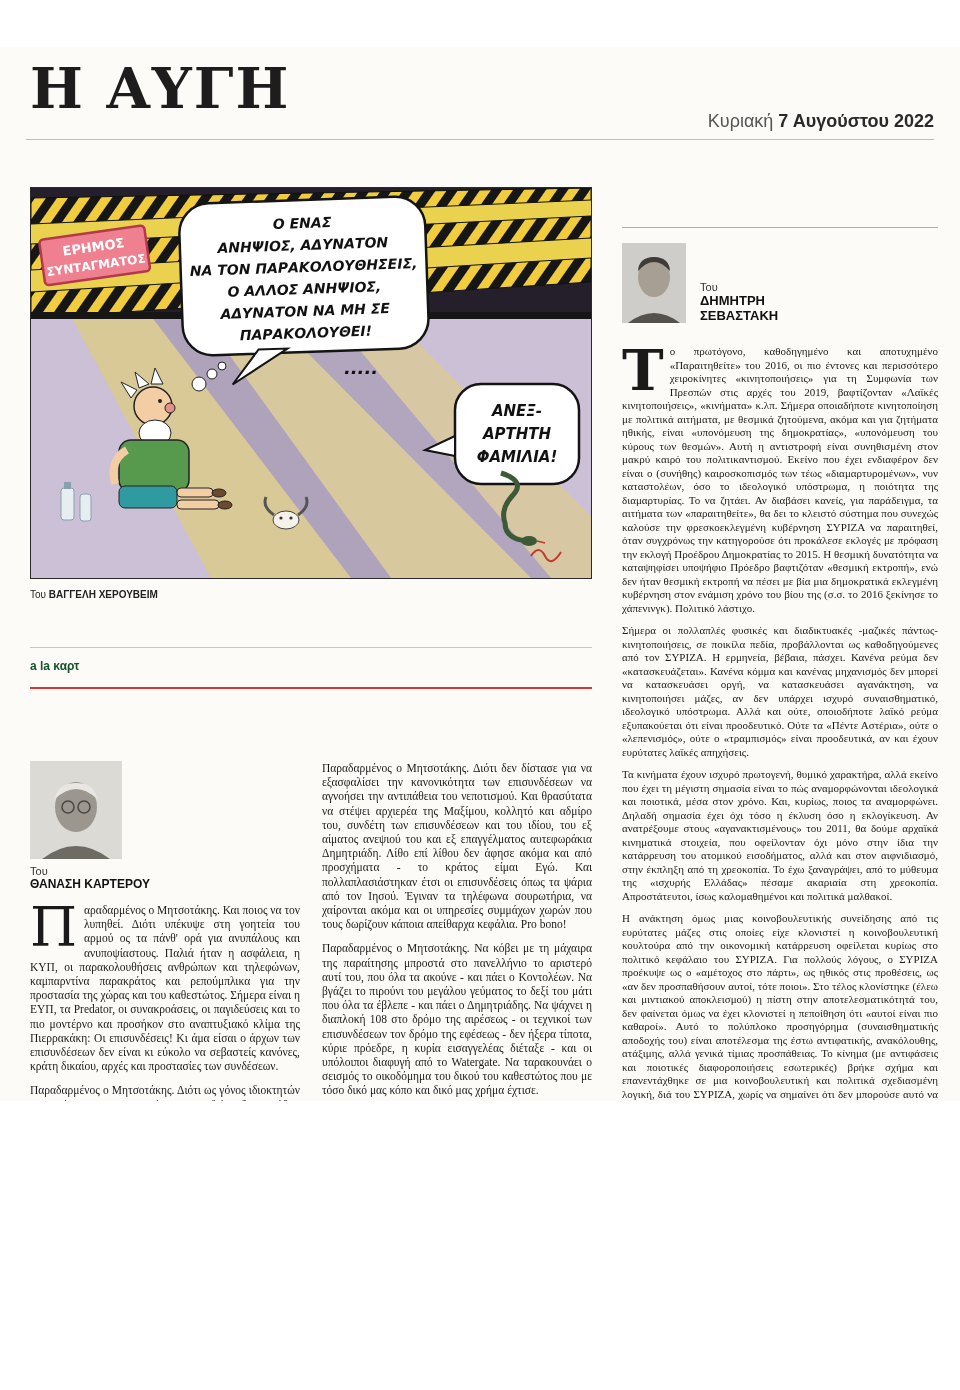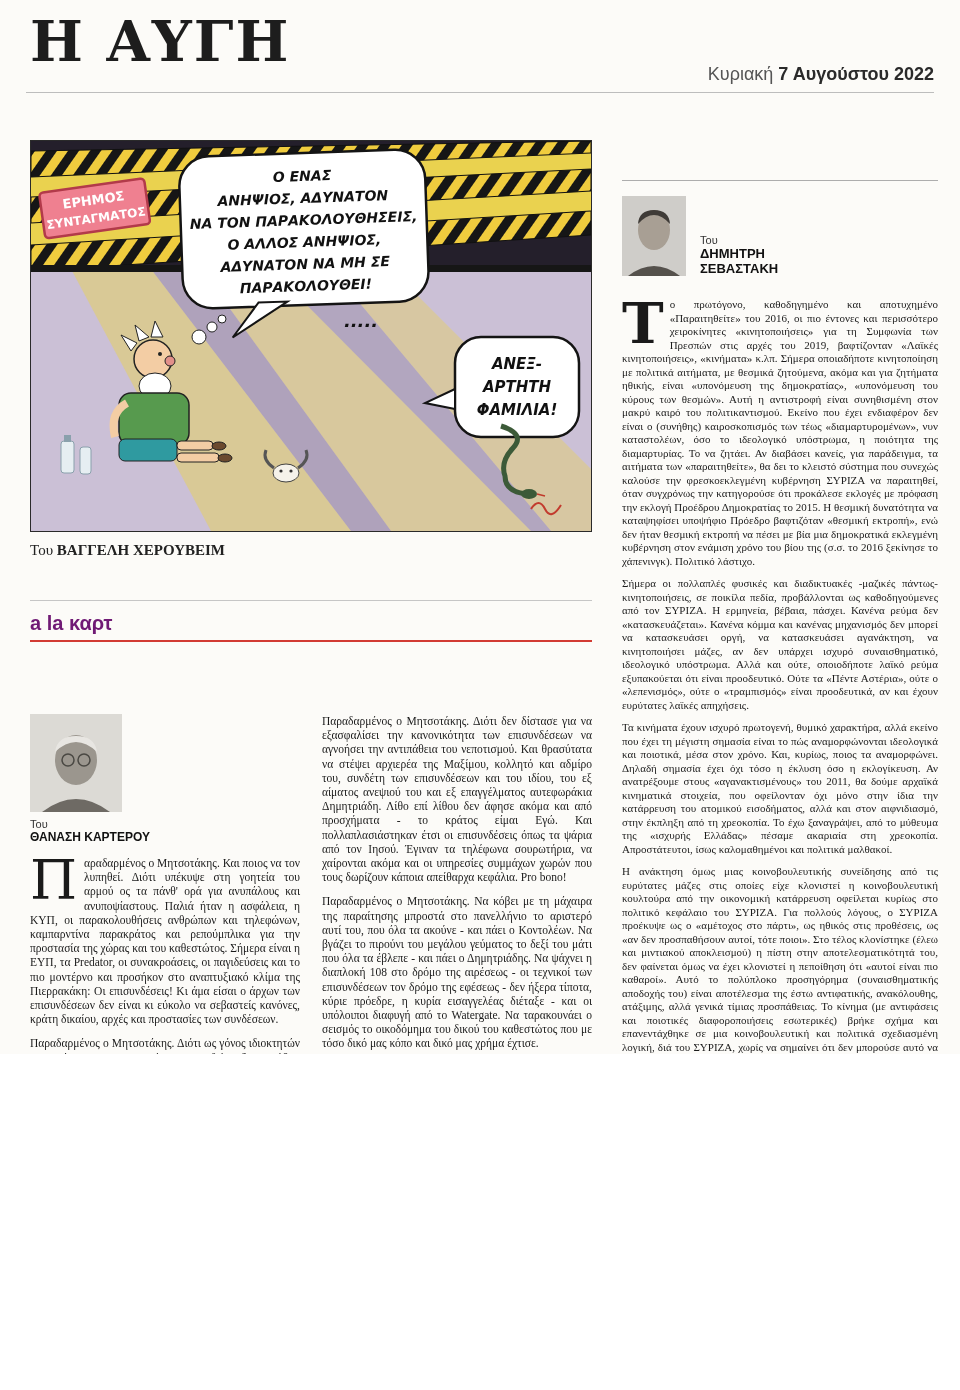--- a/index.html
+++ b/index.html
@@ -1,41 +1,41 @@
 <!DOCTYPE html>
 <html><head>
 <meta charset="utf-8">
 <style>
   html,body{margin:0;padding:0;background:#ffffff;}
   .page{position:relative;width:960px;height:1054px;background:#fcfbf8;overflow:hidden;
-        font-family:"Liberation Serif", serif;color:#1a1a1a;}
+        font-family:"Liberation Serif", serif;color:#1a1a1a;margin-top:47px;}
 
   
   .masthead{position:absolute;left:30px;top:8px;font-family:"DejaVu Serif",serif;
             font-weight:bold;font-size:56px;letter-spacing:2px;color:#1d1d1d;}
   .date-line{position:absolute;right:26px;top:64px;font-family:"Liberation Sans",sans-serif;
              font-size:18px;color:#2a2a2a;}
   .date-line .day{color:#555;margin-right:5px;}
   .date-line .date-bold{font-weight:bold;}
   .header-rule{position:absolute;left:26px;right:26px;top:92px;height:1px;background:#bdbdbd;}
 
   
   .cartoon{position:absolute;left:30px;top:140px;width:562px;height:392px;margin:0;
            border:1px solid #2a2a2a;box-sizing:border-box;}
   .cartoon svg{display:block;}
   .ctext{font-family:"DejaVu Sans",sans-serif;font-weight:bold;font-style:italic;fill:#111;}
   .signtext{font-family:"DejaVu Sans",sans-serif;font-weight:bold;fill:#fff;}
-  .cartoon-credit{position:absolute;left:30px;top:542px;font-family:Liberation Serif, serif;
-                  font-size:15px;color:#222;}
+  .cartoon-credit{position:absolute;left:30px;top:542px;font-family:Liberation Sans, sans-serif;
+                  font-size:10px;color:#222;}
   .credit-name{font-weight:bold;}
 
   
   .leftcol-rule{position:absolute;left:30px;top:600px;width:562px;height:1px;background:#c6c6c6;}
   .kicker{position:absolute;left:30px;top:612px;font-family:"Liberation Sans",sans-serif;
-          font-weight:bold;font-size:20px;color:#701a75;}
+          font-weight:bold;font-size:12px;color:#14532d;}
   .kicker-rule{position:absolute;left:30px;top:640px;width:562px;height:2px;background:#d23b33;}
   .left-title{position:absolute;left:30px;top:650px;margin:0;font-family:"DejaVu Serif",serif;
               font-weight:bold;font-size:30px;color:#1b1b1b;}
   .left-body{position:absolute;left:30px;top:714px;width:562px;height:578px;display:flex;gap:22px;
              overflow:hidden;}
   .lcol{width:270px;}
   .author-block{margin-bottom:12px;}
   .author-photo{display:block;margin-bottom:6px;}
   .byline-prefix{font-family:"Liberation Sans",sans-serif;font-size:11px;color:#333;}
   .byline-name{font-family:"Liberation Sans",sans-serif;font-size:12px;font-weight:bold;color:#111;}

